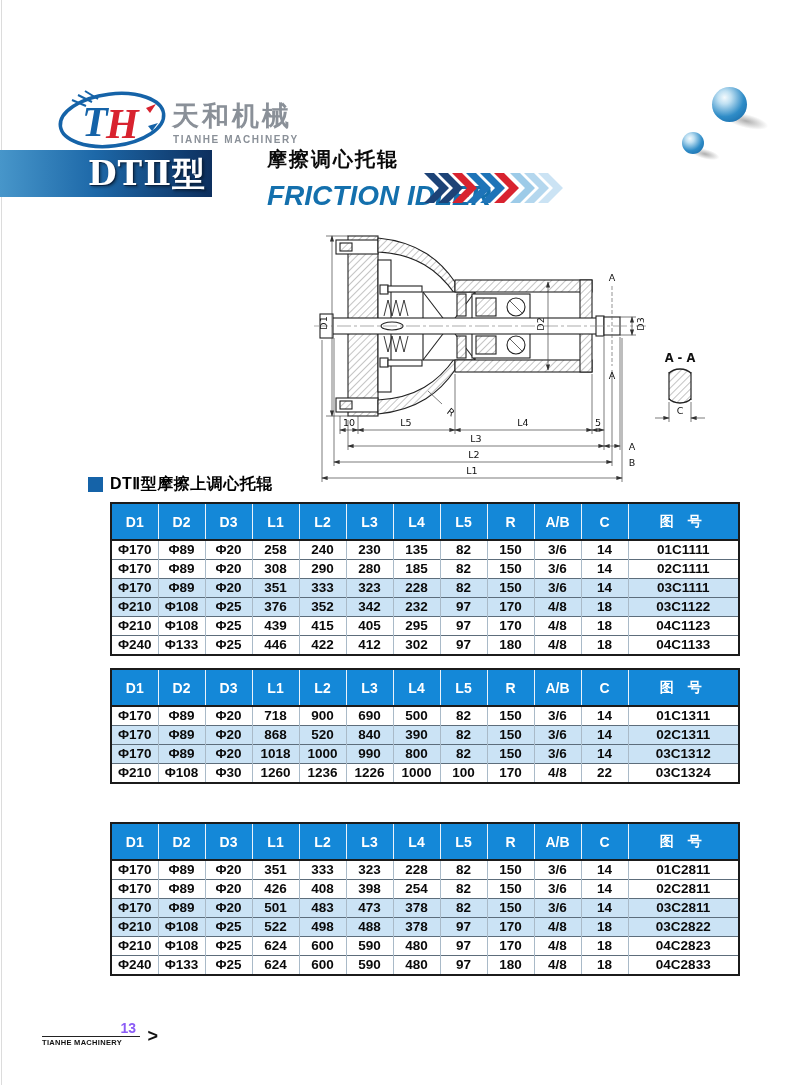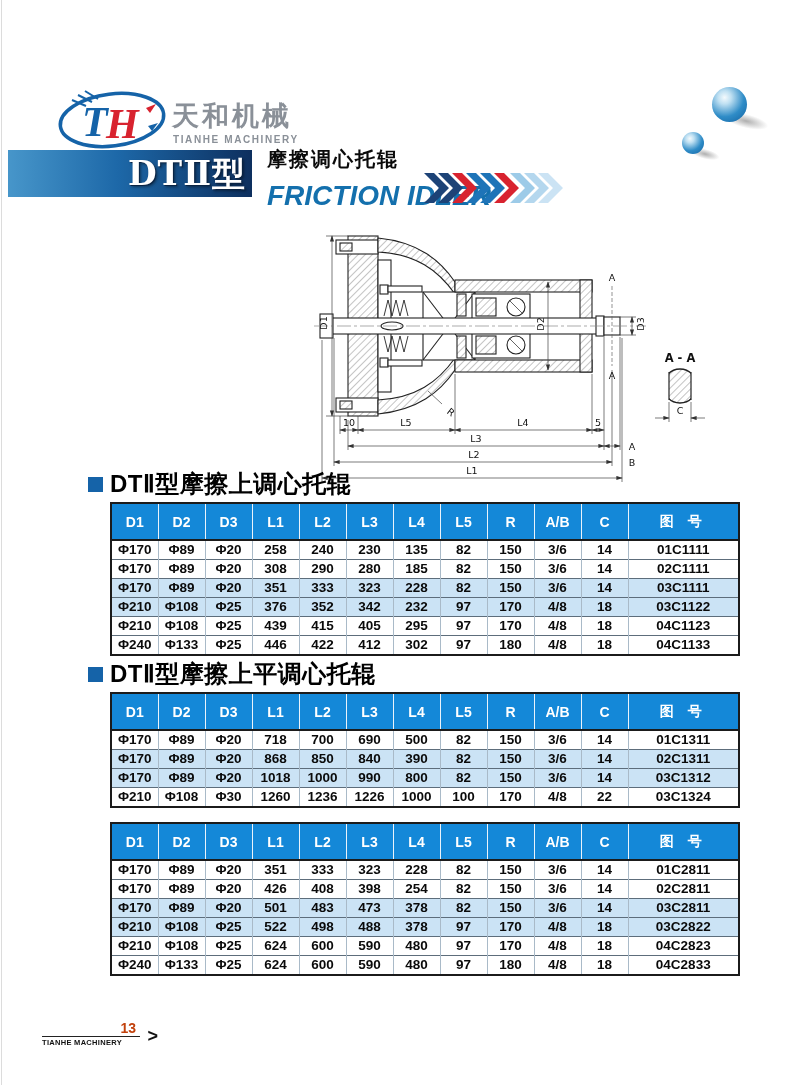--- a/index.html
+++ b/index.html
@@ -2,21 +2,21 @@
 <html><head>
 <meta charset="utf-8">
 <style>
   html,body{margin:0;padding:0;}
   body{width:800px;height:1085px;position:relative;background:#fff;
        font-family:"Liberation Sans",sans-serif;overflow:hidden;}
   .page-edge{position:absolute;left:1px;top:0;width:1px;height:100%;background:#dcdcdc;}
 
   
   .logo{position:absolute;left:50px;top:82px;}
-  .model-banner{position:absolute;left:8px;top:150px;width:244px;height:47px;
+  .model-banner{position:absolute;left:0;top:150px;width:212px;height:47px;
       background:linear-gradient(90deg,#4796ca 0%,#1d68a8 45%,#0d2f5e 100%);}
   .model-text{font-family:"DejaVu Serif",serif;font-weight:bold;font-size:33px;color:#fff;
       text-align:right;line-height:47px;padding-right:6px;letter-spacing:1px;
       text-shadow:1px 1px 0 #0a2444,2px 2px 3px rgba(0,0,0,.45);}
   .title-cn{position:absolute;left:267px;top:146px;font-size:20px;font-weight:bold;color:#0a0a0a;letter-spacing:2px;}
   .title-en{position:absolute;left:267px;top:180px;font-size:28px;font-weight:bold;font-style:italic;color:#1470ad;}
   .arrows{position:absolute;left:424px;top:170px;}
   .sphere{position:absolute;border-radius:50%;
       background:radial-gradient(circle at 36% 30%,#f4fafd 0%,#bfe0f2 20%,#2f8cc7 58%,#1060a0 100%);}
   .sphere-big{left:712px;top:87px;width:35px;height:35px;}
@@ -29,34 +29,34 @@
   
   .drawing{position:absolute;left:280px;top:226px;}
   .drawing text{font-family:"DejaVu Sans",sans-serif;font-size:9.5px;fill:#111;}
   .drawing .big{font-size:11.5px;font-weight:bold;}
 
   
   .section{position:absolute;left:88px;}
   .s1{top:472px;} .s2{top:662px;} .s3{top:816px;}
   .section-title{display:flex;align-items:center;gap:7px;height:24px;}
   .sq{width:15px;height:15px;background:#1563a8;flex:none;}
-  .st{font-size:24px;font-weight:bold;color:#000;letter-spacing:0.5px;white-space:nowrap;}
+  .st{font-size:16px;font-weight:bold;color:#000;letter-spacing:0.5px;white-space:nowrap;}
   table.spec{border-collapse:collapse;table-layout:fixed;width:630px;margin:6px 0 0 22px;
       border:2px solid #1b1b1b;}
   table.spec th{background:#1488d8;color:#fff;font-size:14px;font-weight:bold;height:35px;
       border-right:1px solid #eaf3fb;border-bottom:2px solid #1b1b1b;padding:0;}
   table.spec th:last-child{border-right:none;letter-spacing:5px;}
   table.spec td{height:18px;line-height:18px;text-align:center;font-size:13.5px;font-weight:bold;
       color:#0a0a0a;border-top:1px solid #5d6d7b;border-right:1px solid #a9bac8;padding:0;}
   table.spec td:last-child{border-right:none;}
   table.spec tr.hl td{background:#cbe3f5;}
 
   
   .footer{position:absolute;left:42px;top:1021px;width:98px;}
-  .f-num{font-size:14px;font-weight:bold;color:#c2410c;text-align:right;padding-right:4px;line-height:14px;}
+  .f-num{font-size:14px;font-weight:bold;color:#8b5cf6;text-align:right;padding-right:4px;line-height:14px;}
   .f-rule{border-top:1.5px solid #222;margin:1px 0 1px 0;}
   .f-brand{font-size:7.5px;font-weight:bold;color:#111;letter-spacing:0.3px;white-space:nowrap;}
   .f-chev{position:absolute;right:-18px;top:5px;font-size:18px;font-weight:bold;color:#111;}
 </style>
 </head>
 <body>
 
 <div class="page-edge"></div>
 
 <svg class="logo" width="260" height="72" viewBox="0 0 260 72">
@@ -344,24 +344,20 @@
           <td>180</td>
           <td>4/8</td>
           <td>18</td>
           <td>04C1133</td>
         </tr>
       </tbody>
   </table>
 </div>
 
 <div class="section s2">
-  <div class="section-title">
-    <span class="sq"></span>
-    <span class="st">DTⅡ型摩擦上平调心托辊</span>
-  </div>
   <table class="spec">
     <colgroup>
       <col style="width:47px">
         <col style="width:47px">
         <col style="width:47px">
         <col style="width:47px">
       <col style="width:47px">
         <col style="width:47px">
         <col style="width:47px">
         <col style="width:47px">
@@ -385,35 +381,35 @@
           <th>C</th>
           <th>图 号</th>
         </tr>
       </thead>
     <tbody>
         <tr>
           <td>Φ170</td>
           <td>Φ89</td>
           <td>Φ20</td>
           <td>718</td>
-          <td>700</td>
+          <td>900</td>
           <td>690</td>
           <td>500</td>
           <td>82</td>
           <td>150</td>
           <td>3/6</td>
           <td>14</td>
           <td>01C1311</td>
         </tr>
         <tr class="hl">
           <td>Φ170</td>
           <td>Φ89</td>
           <td>Φ20</td>
           <td>868</td>
-          <td>850</td>
+          <td>520</td>
           <td>840</td>
           <td>390</td>
           <td>82</td>
           <td>150</td>
           <td>3/6</td>
           <td>14</td>
           <td>02C1311</td>
         </tr>
         <tr class="hl">
           <td>Φ170</td>

